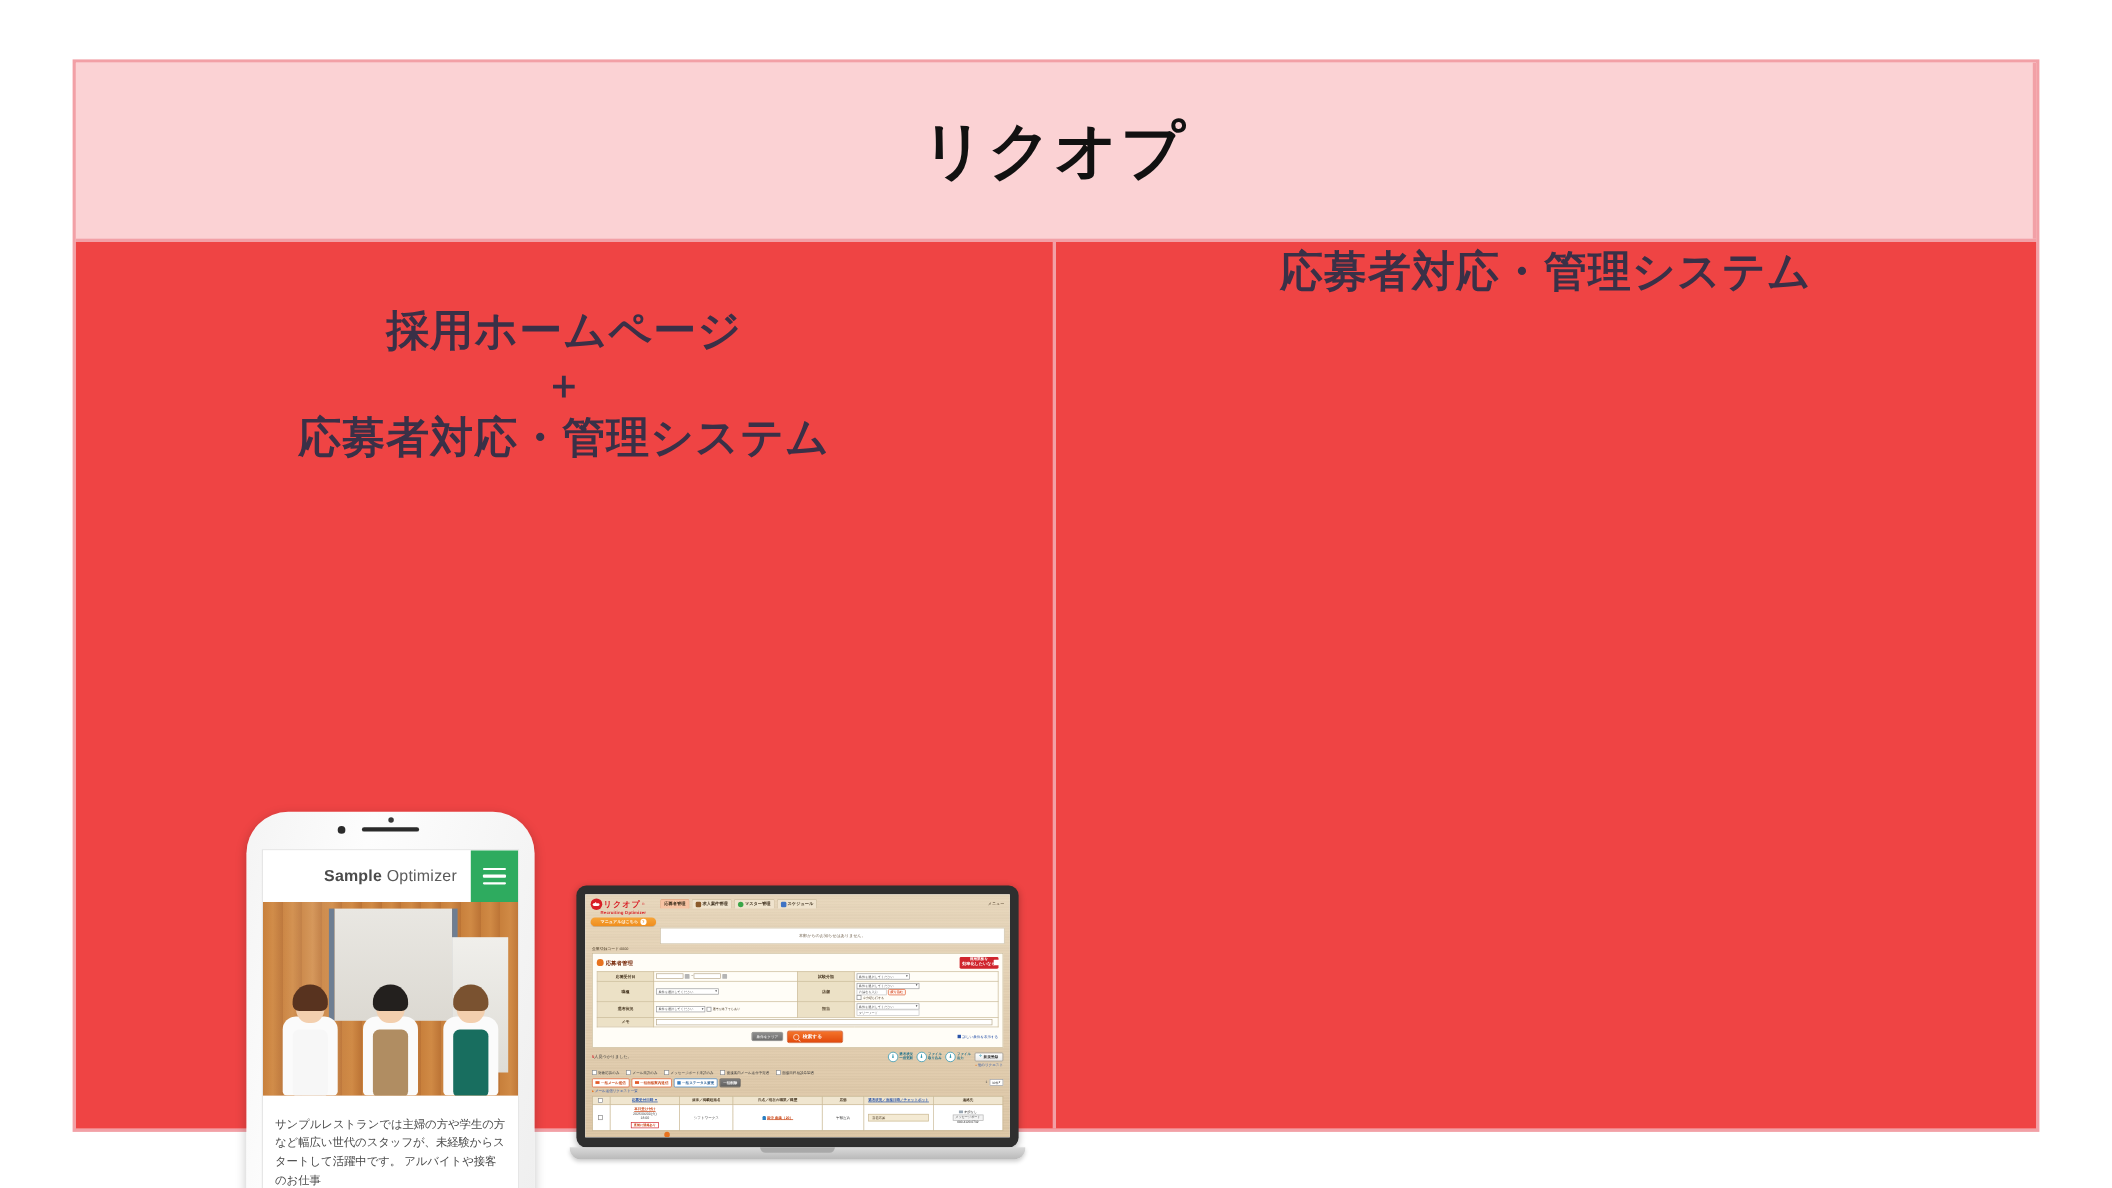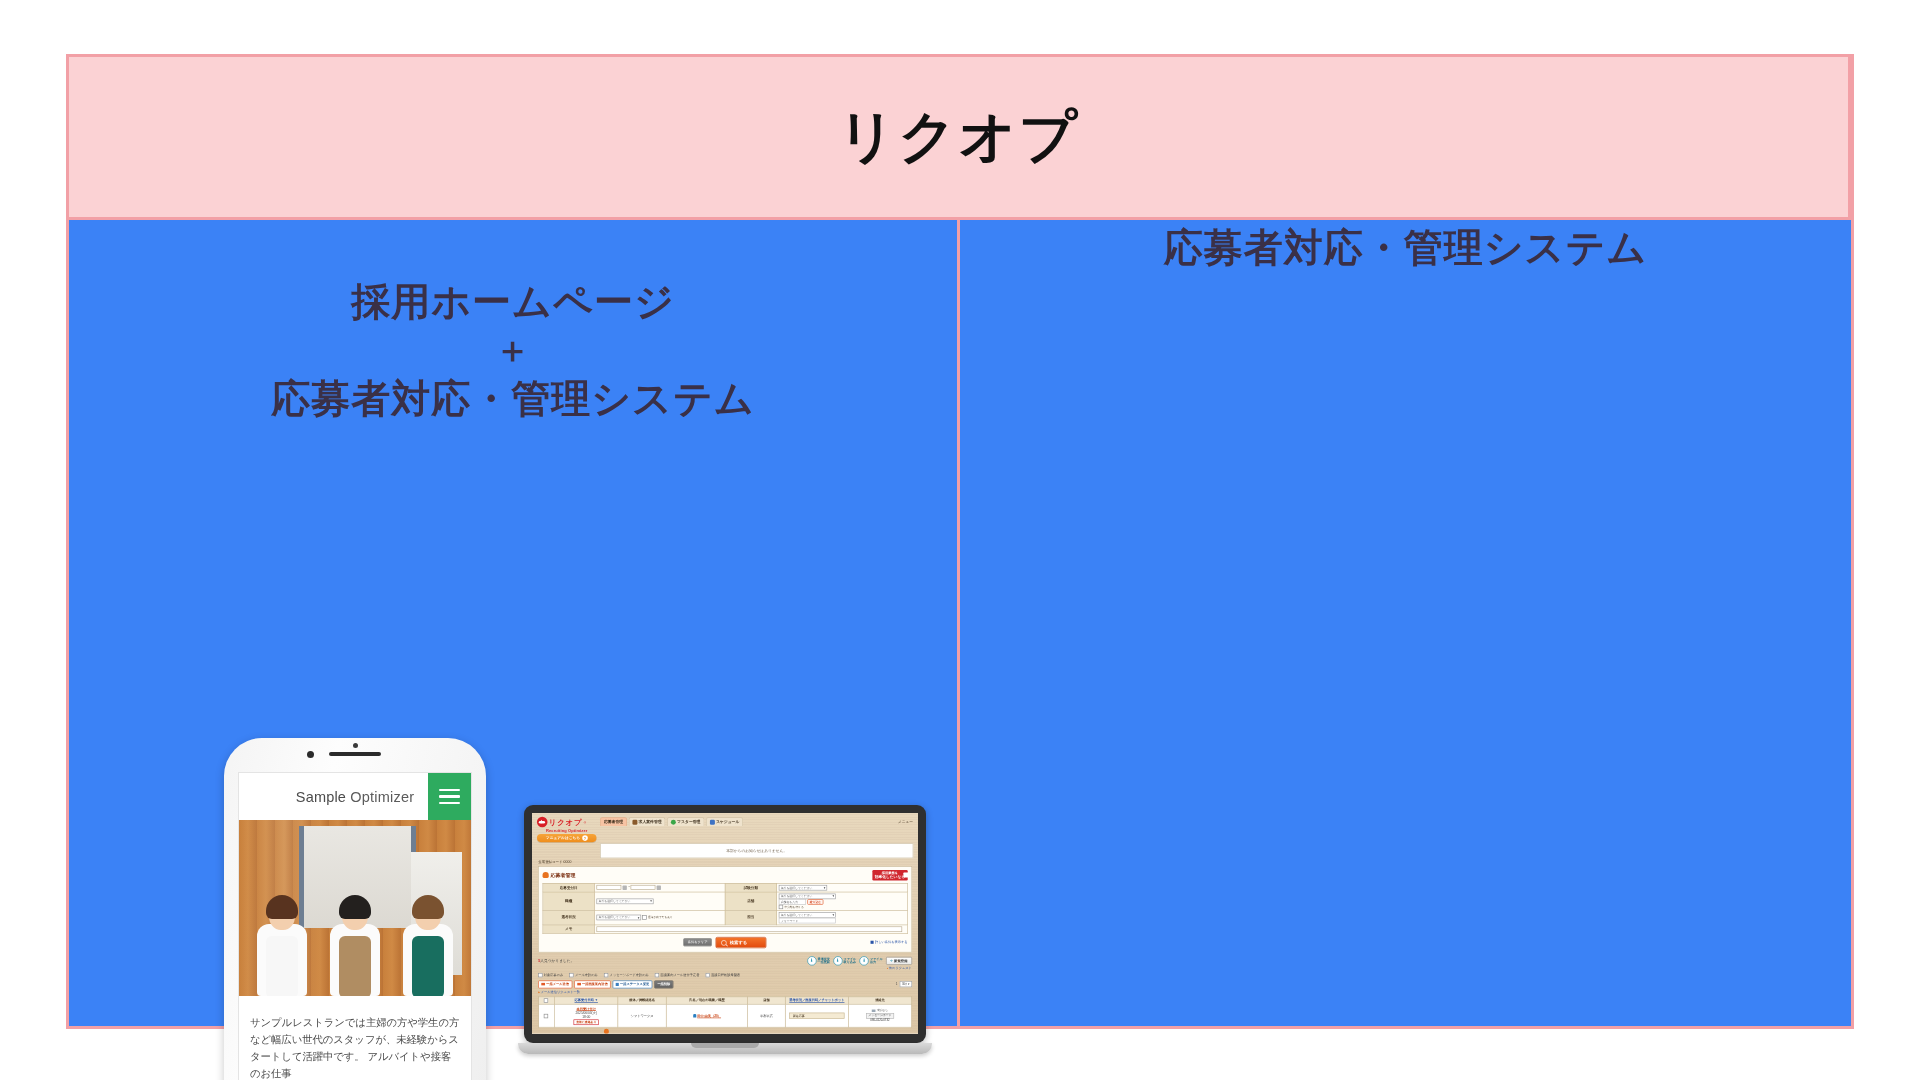--- a/index.html
+++ b/index.html
@@ -39,21 +39,21 @@
   .head-cell.left{border-right:3px solid #f2a0a6;}
   .table-body{
     display:flex;
     flex:1 1 auto;
     min-height:0;
   }
   .body-cell{
     flex:1 1 50%;
     box-sizing:border-box;
     position:relative;
-    background:#3b82f6;
+    background:#ef4444;
   }
   .body-cell.left{border-right:3px solid #f2a0a6;}
 
   .cell-caption{
     text-align:center;
     color:#3a3047;
     font-weight:bold;
     font-size:39px;
     line-height:1.42;
     letter-spacing:1px;
@@ -93,21 +93,21 @@
   .phone-screen{
     width:100%;height:100%;
     background:#fff;overflow:hidden;position:relative;
     border:1px solid #e4e4e4;box-sizing:border-box;
   }
   .ph-nav{
     height:47px;display:flex;align-items:center;
     justify-content:center;position:relative;background:#fff;
   }
   .ph-brand{font-size:14.5px;color:#5b5b5b;letter-spacing:.2px;}
-  .ph-brand b{color:#4b4b4b;font-weight:normal;}
+  .ph-brand b{color:#4b4b4b;font-weight:bold;}
   .ph-burger{
     position:absolute;right:0;top:0;width:43px;height:47px;
     background:#2eab5f;display:flex;flex-direction:column;
     align-items:center;justify-content:center;gap:4px;
   }
   .ph-burger i{display:block;width:21px;height:2.6px;background:#fff;border-radius:1px;}
   .ph-hero{
     height:176px;position:relative;overflow:hidden;
     background:linear-gradient(#cf7d3a 0%,#d98c46 18%,#e6b183 40%,#d7a273 100%);
   }

